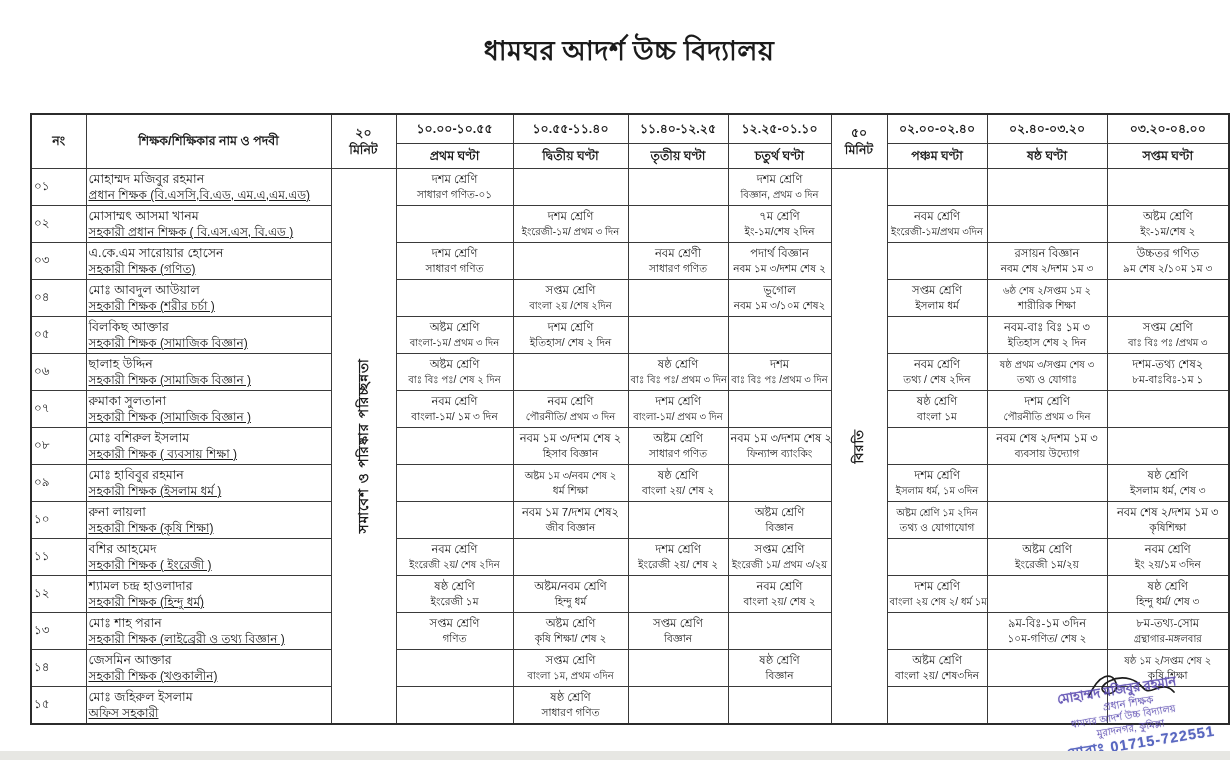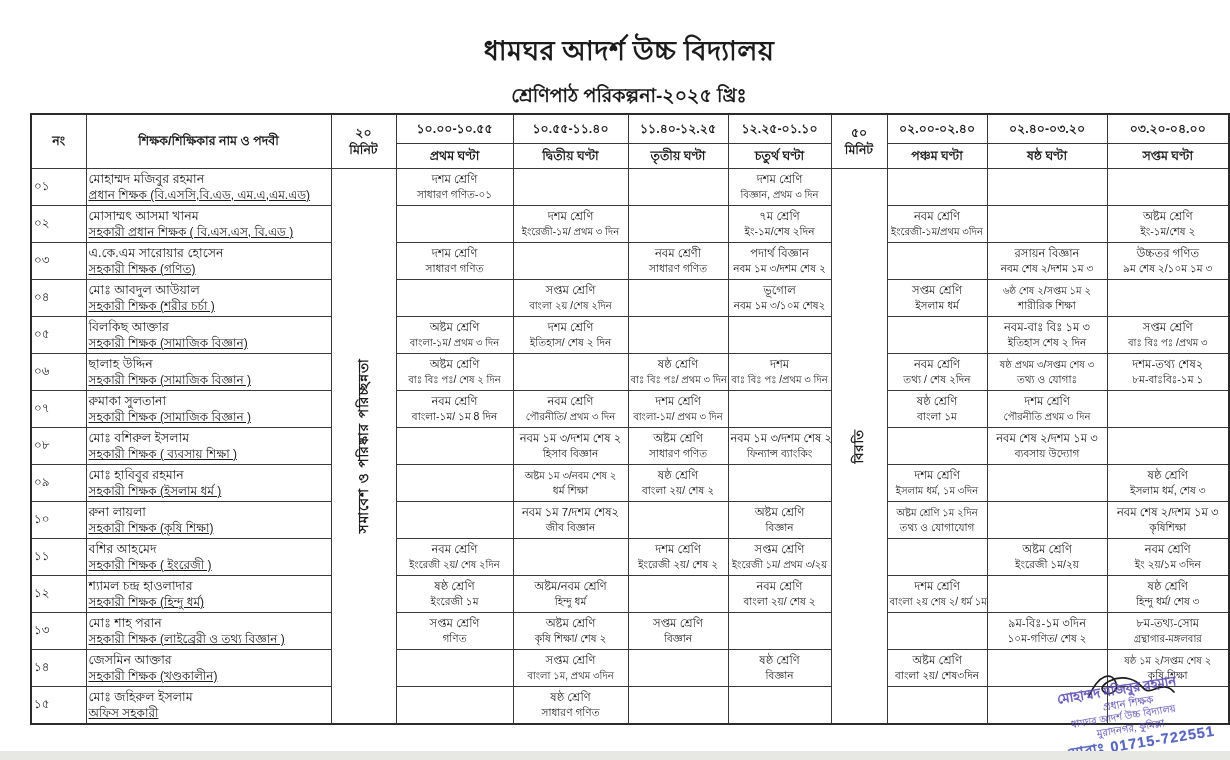--- a/index.html
+++ b/index.html
@@ -58,21 +58,20 @@
   .stamp-l4 { font-size:10px; padding-left:34px; }
   .stamp-l5 { font-size:14.5px; font-weight:bold; letter-spacing:1px; }
 
   .scan-edge { position:absolute; left:0; bottom:0; width:1230px; height:9px; background:#e7e7e3; }
 </style>
 </head>
 <body>
 
 <div class="titles">
   <h1 class="school-name">ধামঘর আদর্শ উচ্চ বিদ্যালয়</h1>
-  <h2 class="doc-title">শ্রেণিপাঠ পরিকল্পনা-২০২৫ খ্রিঃ</h2>
 </div>
 
 <div class="sheet">
   <table class="tt">
     <colgroup>
       <col style="width:55px">
         <col style="width:245px">
         <col style="width:65px">
       <col style="width:117px">
         <col style="width:115px">
@@ -280,21 +279,21 @@
           </td>
         </tr>
         <tr>
           <td class="cell-no">০৭</td>
           <td class="cell-teacher">
             <div class="t-name">রুমাকা সুলতানা</div>
             <div class="t-desig">সহকারী শিক্ষক (সামাজিক বিজ্ঞান )</div>
           </td>
           <td class="cell-sched">
             <div class="s-line s1">নবম শ্রেণি</div>
-            <div class="s-line s2">বাংলা-১ম/ ১ম 8 দিন</div>
+            <div class="s-line s2">বাংলা-১ম/ ১ম ৩ দিন</div>
           </td>
           <td class="cell-sched">
             <div class="s-line s1">নবম শ্রেণি</div>
             <div class="s-line s2 sm">পৌরনীতি/ প্রথম ৩ দিন</div>
           </td>
           <td class="cell-sched">
             <div class="s-line s1">দশম শ্রেণি</div>
             <div class="s-line s2 sm">বাংলা-১ম/ প্রথম ৩ দিন</div>
           </td>
           <td class="cell-sched"></td>

